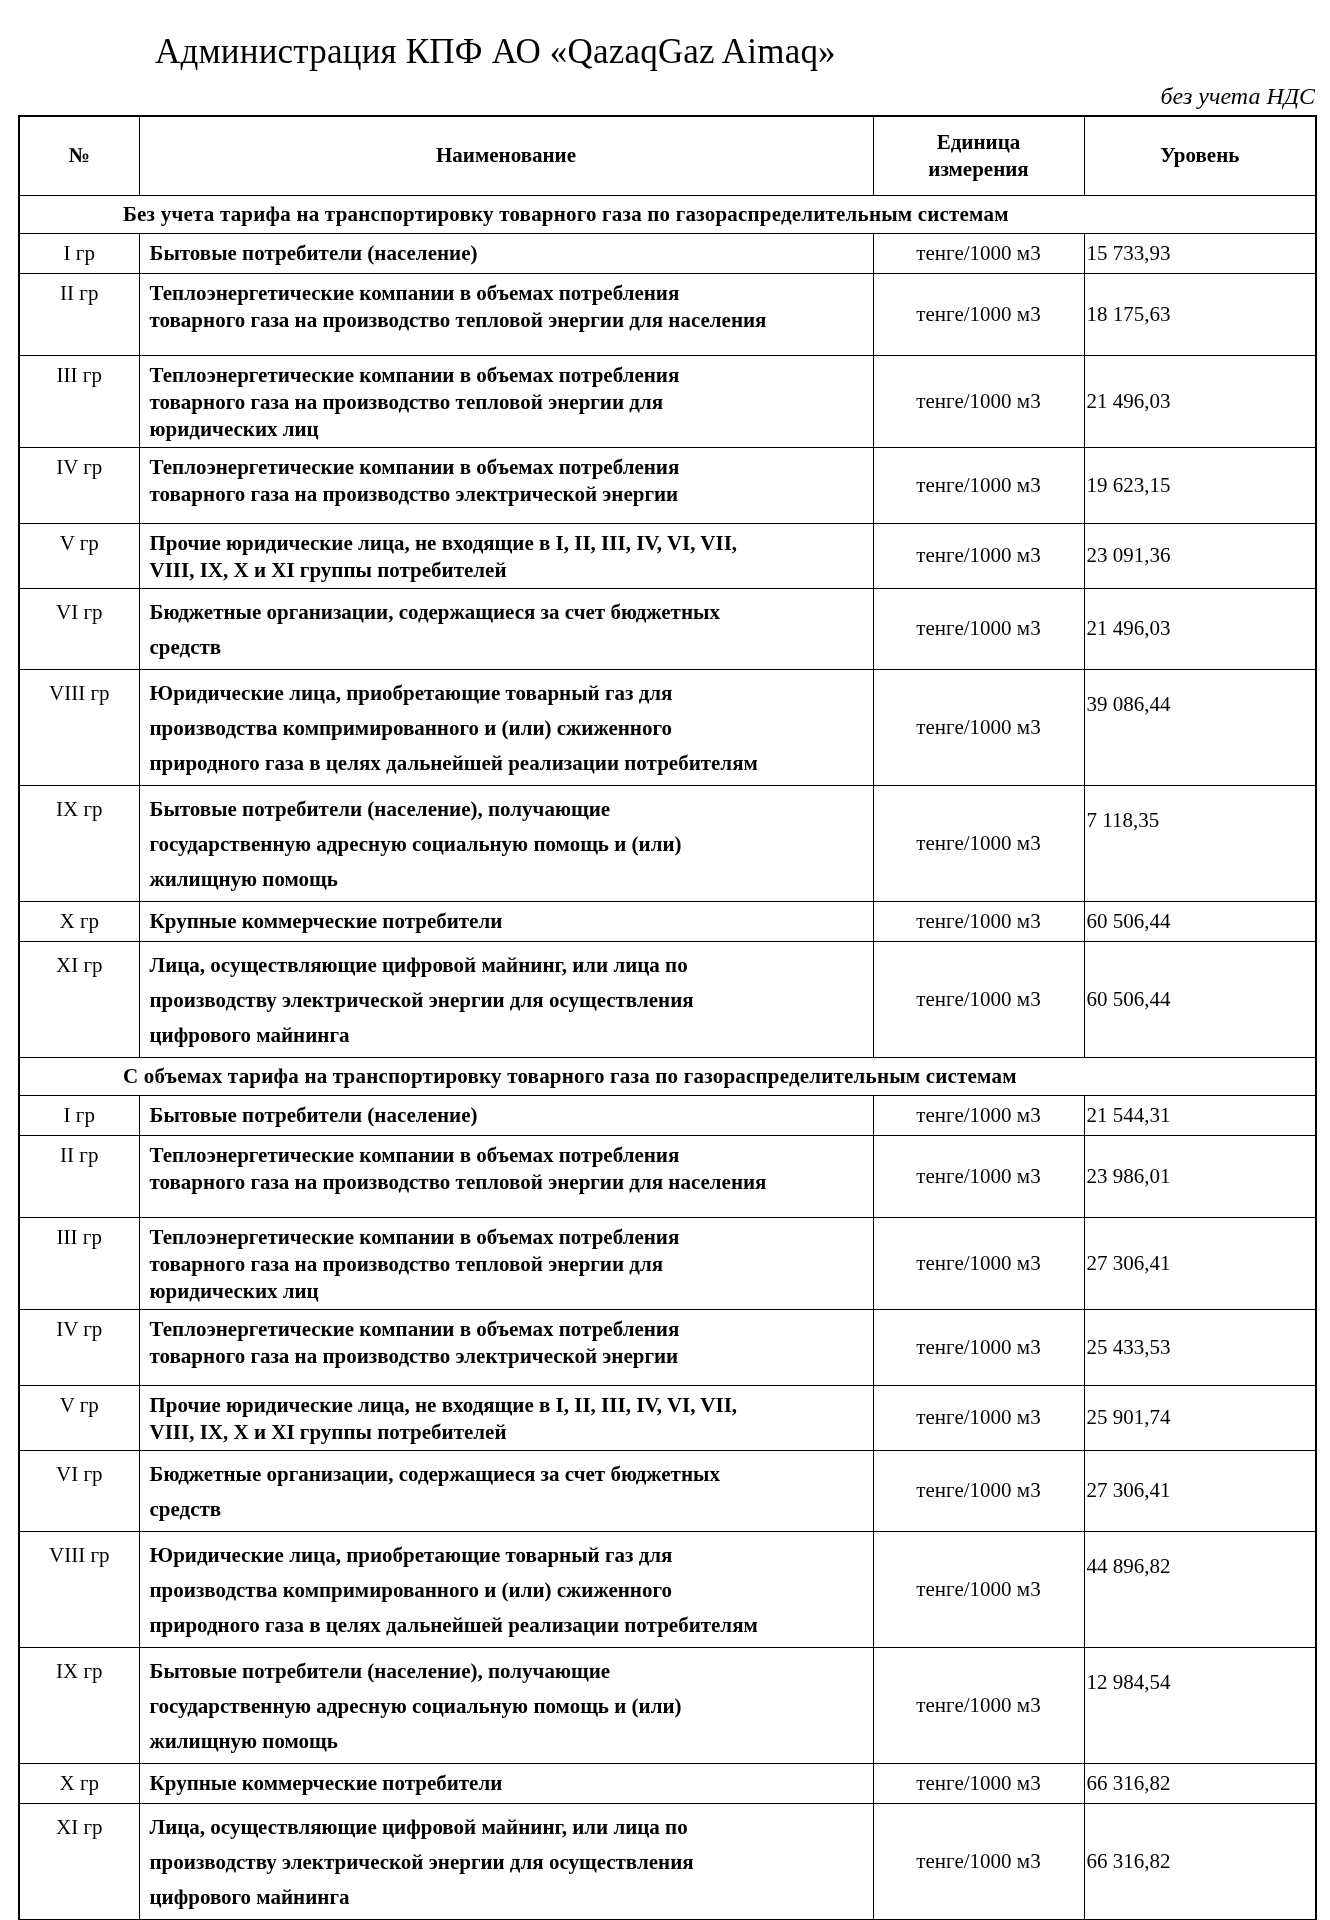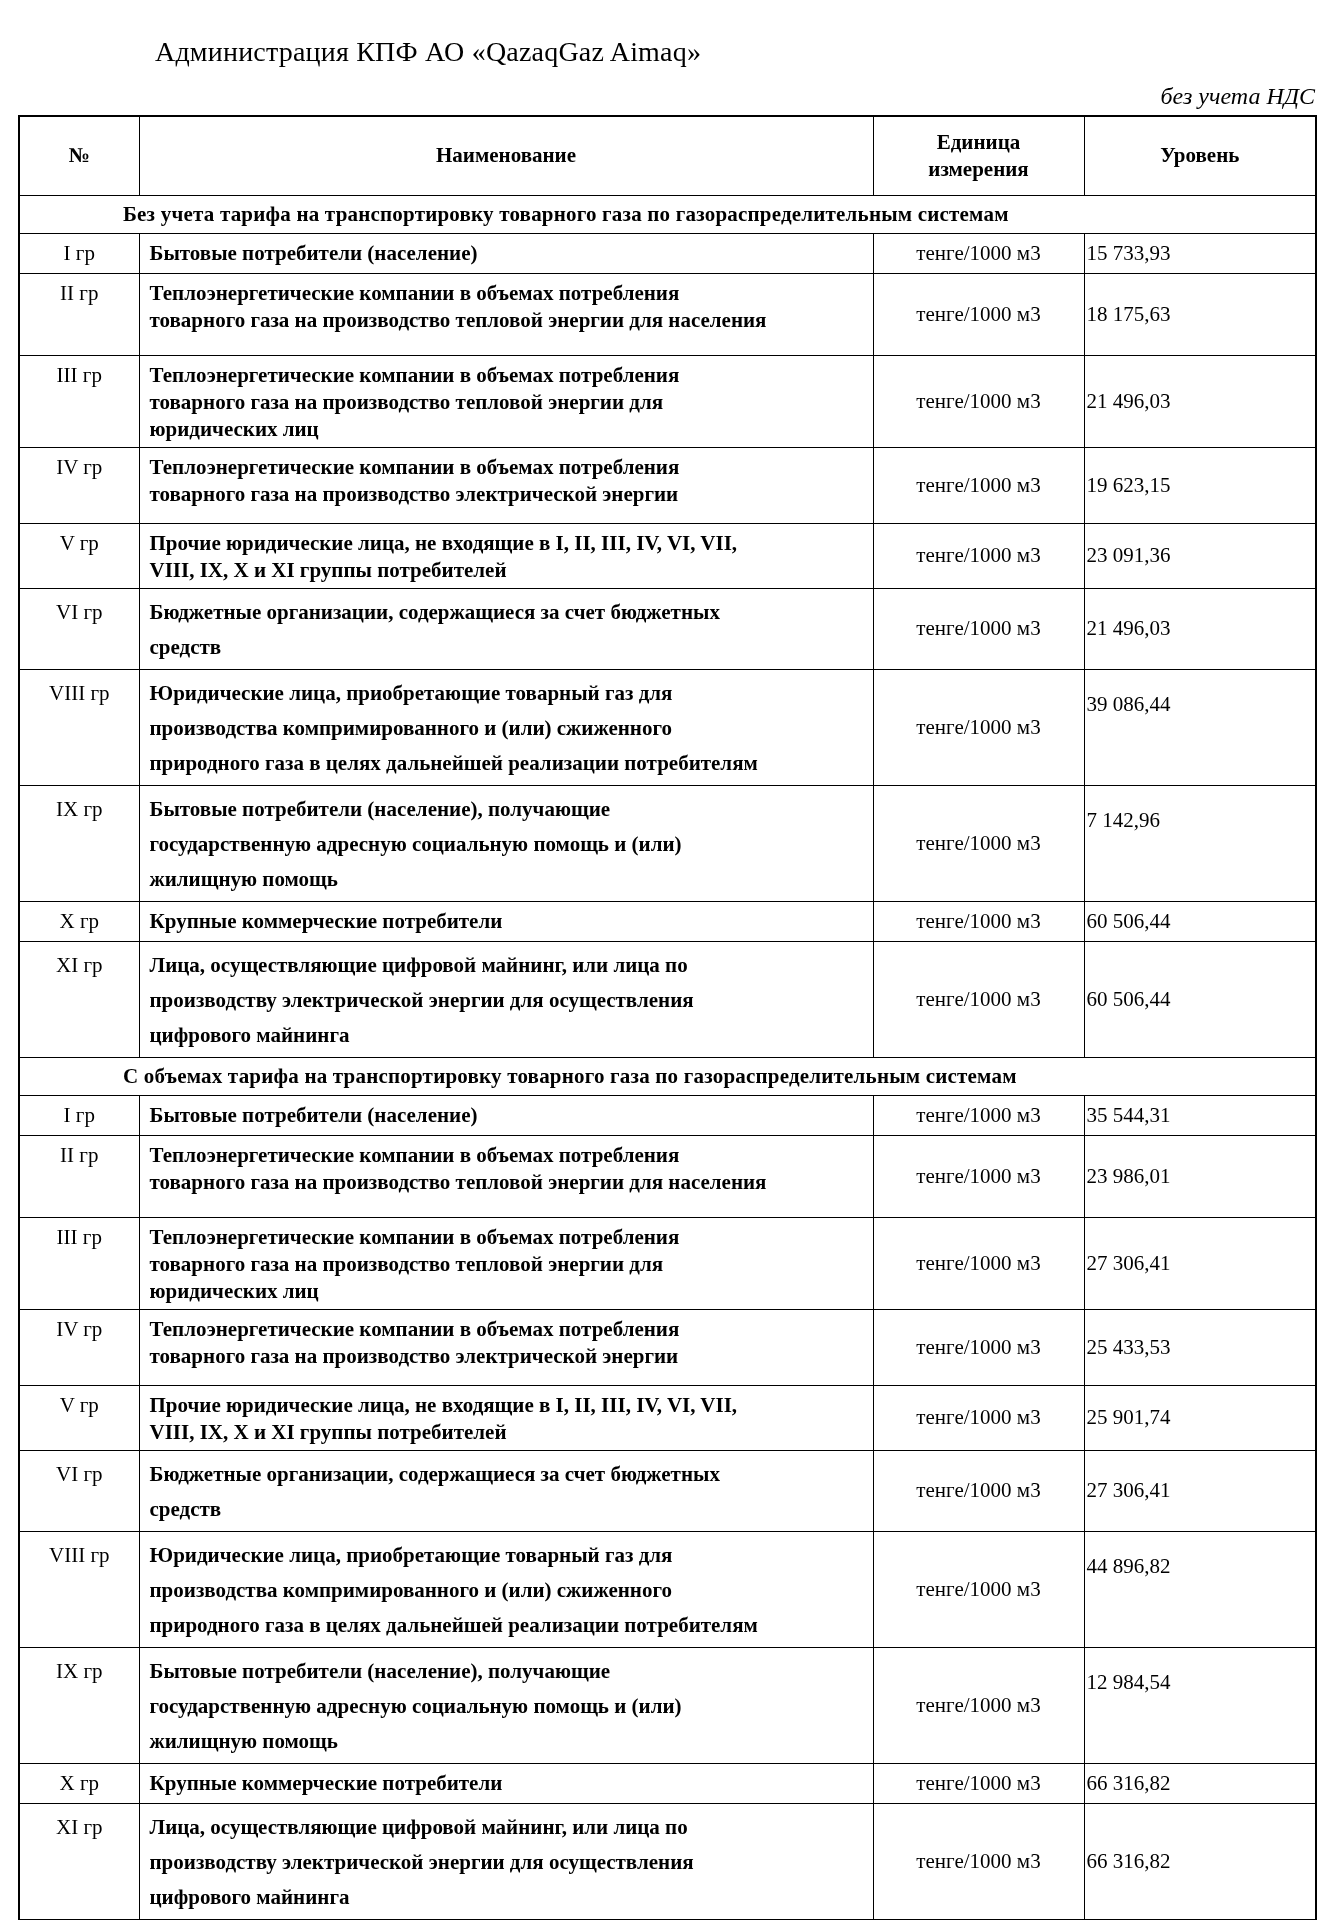--- a/index.html
+++ b/index.html
@@ -4,21 +4,21 @@
 <style>
   html,body{margin:0;padding:0;}
   body{
     width:1330px;height:1920px;background:#ffffff;color:#000;
     font-family:"Liberation Serif", serif;
     -webkit-font-smoothing:antialiased;
   }
   .page{position:relative;width:1330px;height:1920px;overflow:hidden;}
   .doc-title{
     margin:34px 0 0 155px;
-    font-size:28px;line-height:36px;letter-spacing:0.2px;
+    font-size:35px;line-height:36px;letter-spacing:0.2px;
   }
   .vat-note{
     width:1297px;margin:11px 4px 4px 18px;
     text-align:right;font-style:italic;font-size:24px;line-height:30px;
   }
   table.tariff{
     border-collapse:collapse;table-layout:fixed;
     width:1297px;margin-left:18px;
     border:2.5px solid #000;
   }
@@ -139,21 +139,21 @@
 природного газа в целях дальнейшей реализации потребителям</td>
           <td class="un">тенге/1000 м3</td>
           <td class="vl high">39 086,44</td>
         </tr>
         <tr class="loose">
           <td class="no">IX гр</td>
           <td class="nm">Бытовые потребители (население), получающие
 государственную адресную социальную помощь и (или)
 жилищную помощь</td>
           <td class="un">тенге/1000 м3</td>
-          <td class="vl high">7 142,96</td>
+          <td class="vl high">7 118,35</td>
         </tr>
         <tr>
           <td class="no">X гр</td>
           <td class="nm">Крупные коммерческие потребители</td>
           <td class="un">тенге/1000 м3</td>
           <td class="vl">60 506,44</td>
         </tr>
         <tr class="loose">
           <td class="no">XI гр</td>
           <td class="nm">Лица, осуществляющие цифровой майнинг, или лица по
@@ -166,21 +166,21 @@
       <tbody>
         <tr>
           <td class="sec" colspan="4">С объемах тарифа на транспортировку товарного газа по газораспределительным системам</td>
         </tr>
       </tbody>
       <tbody class="rows">
         <tr>
           <td class="no">I гр</td>
           <td class="nm">Бытовые потребители (население)</td>
           <td class="un">тенге/1000 м3</td>
-          <td class="vl">35 544,31</td>
+          <td class="vl">21 544,31</td>
         </tr>
         <tr>
           <td class="no">II гр</td>
           <td class="nm">Теплоэнергетические компании в объемах потребления
 товарного газа на производство тепловой энергии для населения</td>
           <td class="un">тенге/1000 м3</td>
           <td class="vl">23 986,01</td>
         </tr>
         <tr>
           <td class="no">III гр</td>

